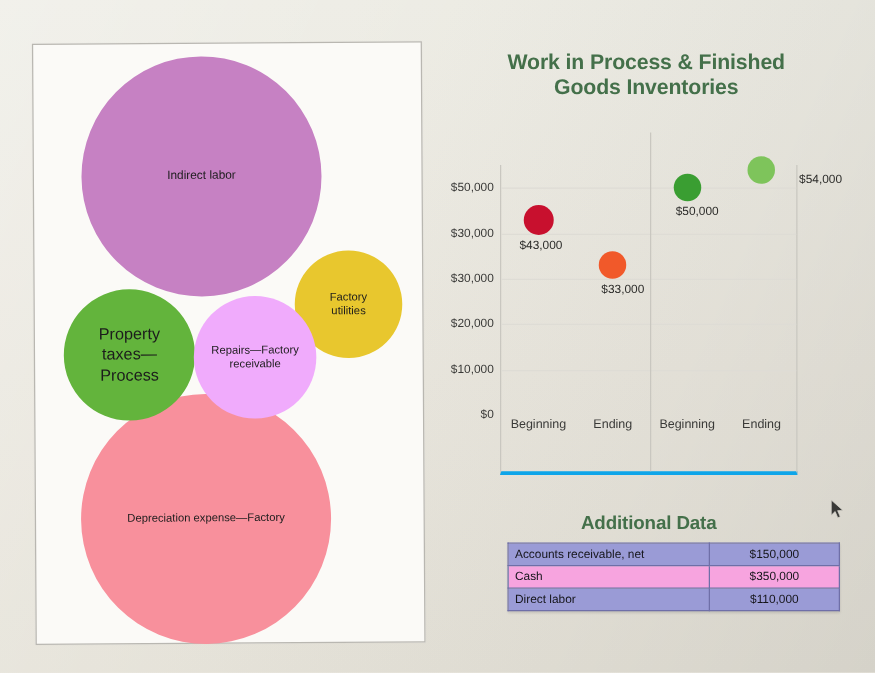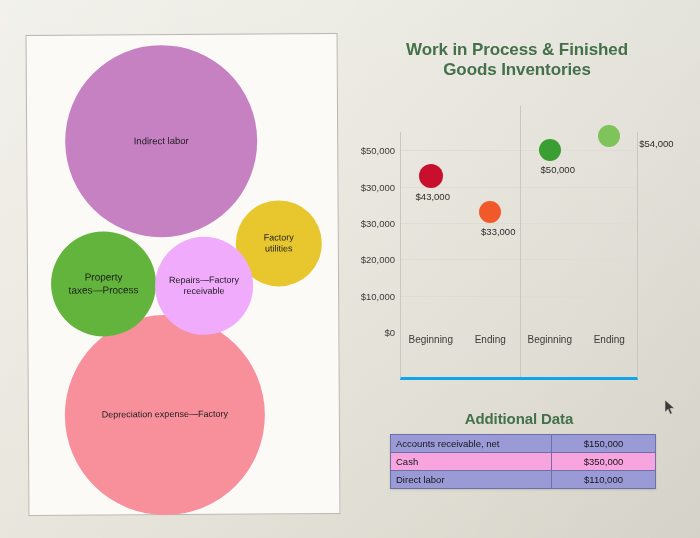--- a/index.html
+++ b/index.html
@@ -56,21 +56,21 @@
   }
   #bubble-factory-utilities {
     left: 208px; top: 166px; width: 86px; height: 86px;
     background: #e8c72e;
     font-size: 9px;
     z-index: 2;
   }
   #bubble-property-taxes {
     left: 23px; top: 196px; width: 105px; height: 105px;
     background: #63b43c;
-    font-size: 10px;
+    font-size: 13px;
     z-index: 2;
   }
   #bubble-repairs {
     left: 127px; top: 202px; width: 98px; height: 98px;
     background: #f0abfc;
     font-size: 9px;
     z-index: 4;
   }
   #bubble-depreciation {
     left: 36px; top: 280px; width: 200px; height: 200px;
@@ -186,21 +186,21 @@
     text-align: center;
     font-size: 15px;
     font-weight: bold;
     color: #44704a;
     margin-bottom: 7px;
     letter-spacing: -0.1px;
   }
   #additional-table {
     border-collapse: collapse;
     width: 243px;
-    margin-left: 16px;
+    margin-left: 32px;
     table-layout: fixed;
     box-shadow: 0 1px 2px rgba(0,0,0,0.12);
   }
   #additional-table td {
     border: 1px solid #6f6fa8;
     font-size: 9.5px;
     color: #15151a;
     padding: 2px 5px;
     height: 13px;
     white-space: nowrap;

